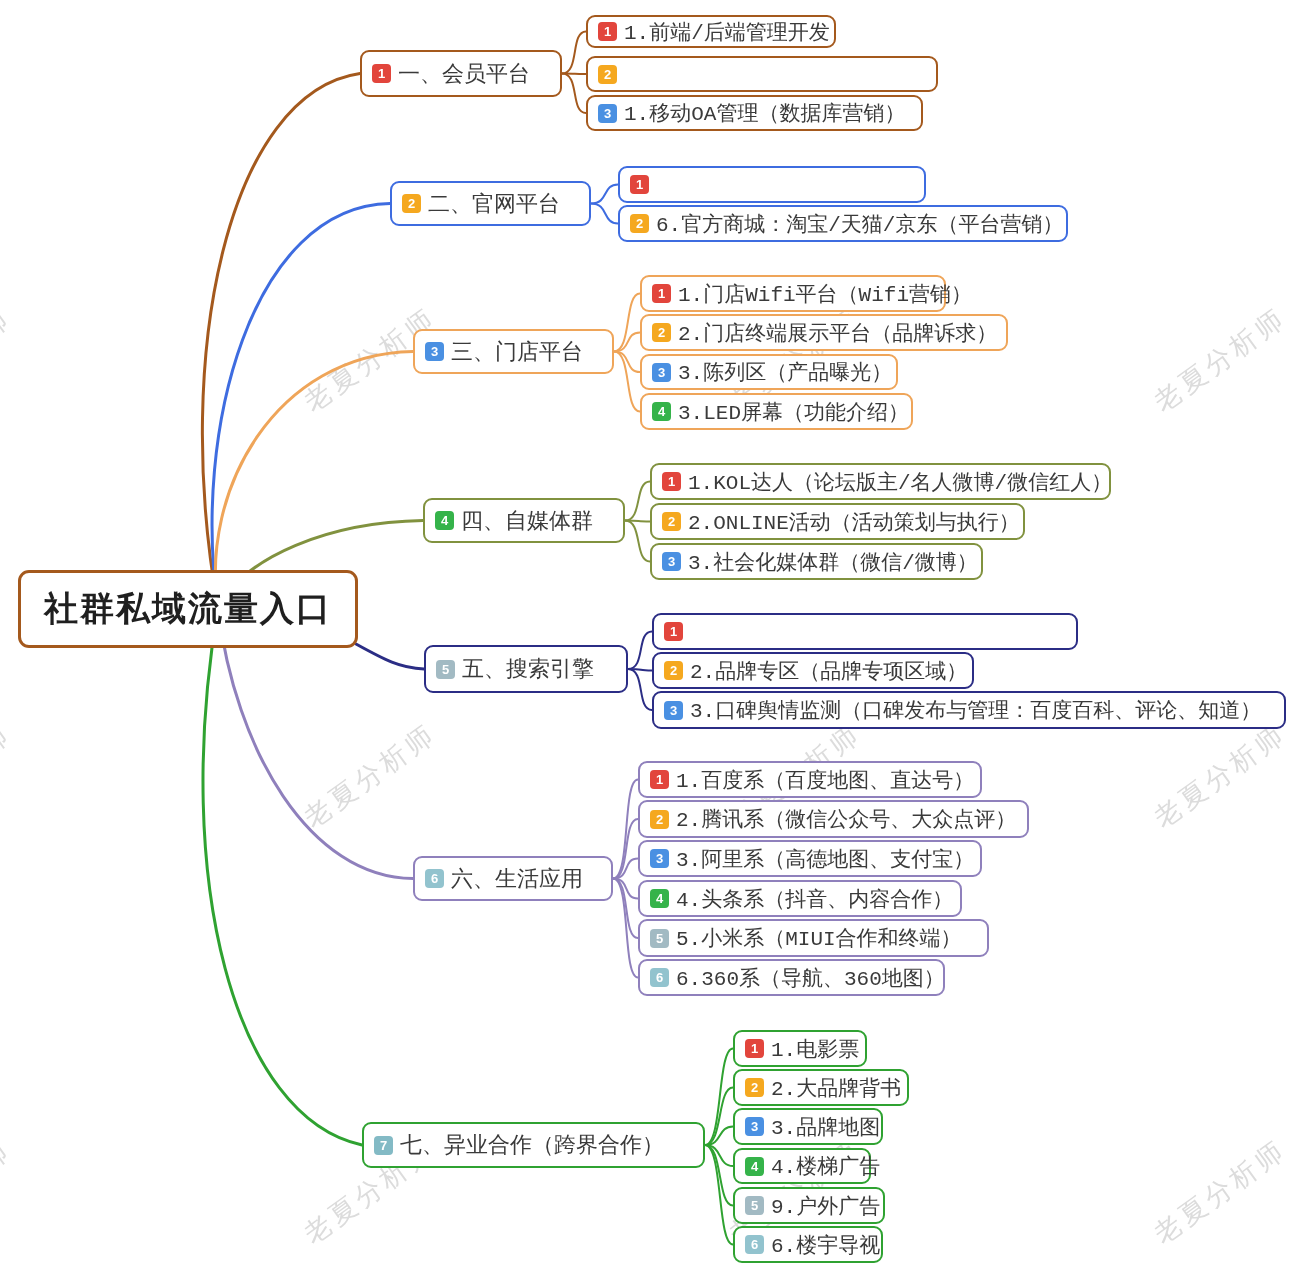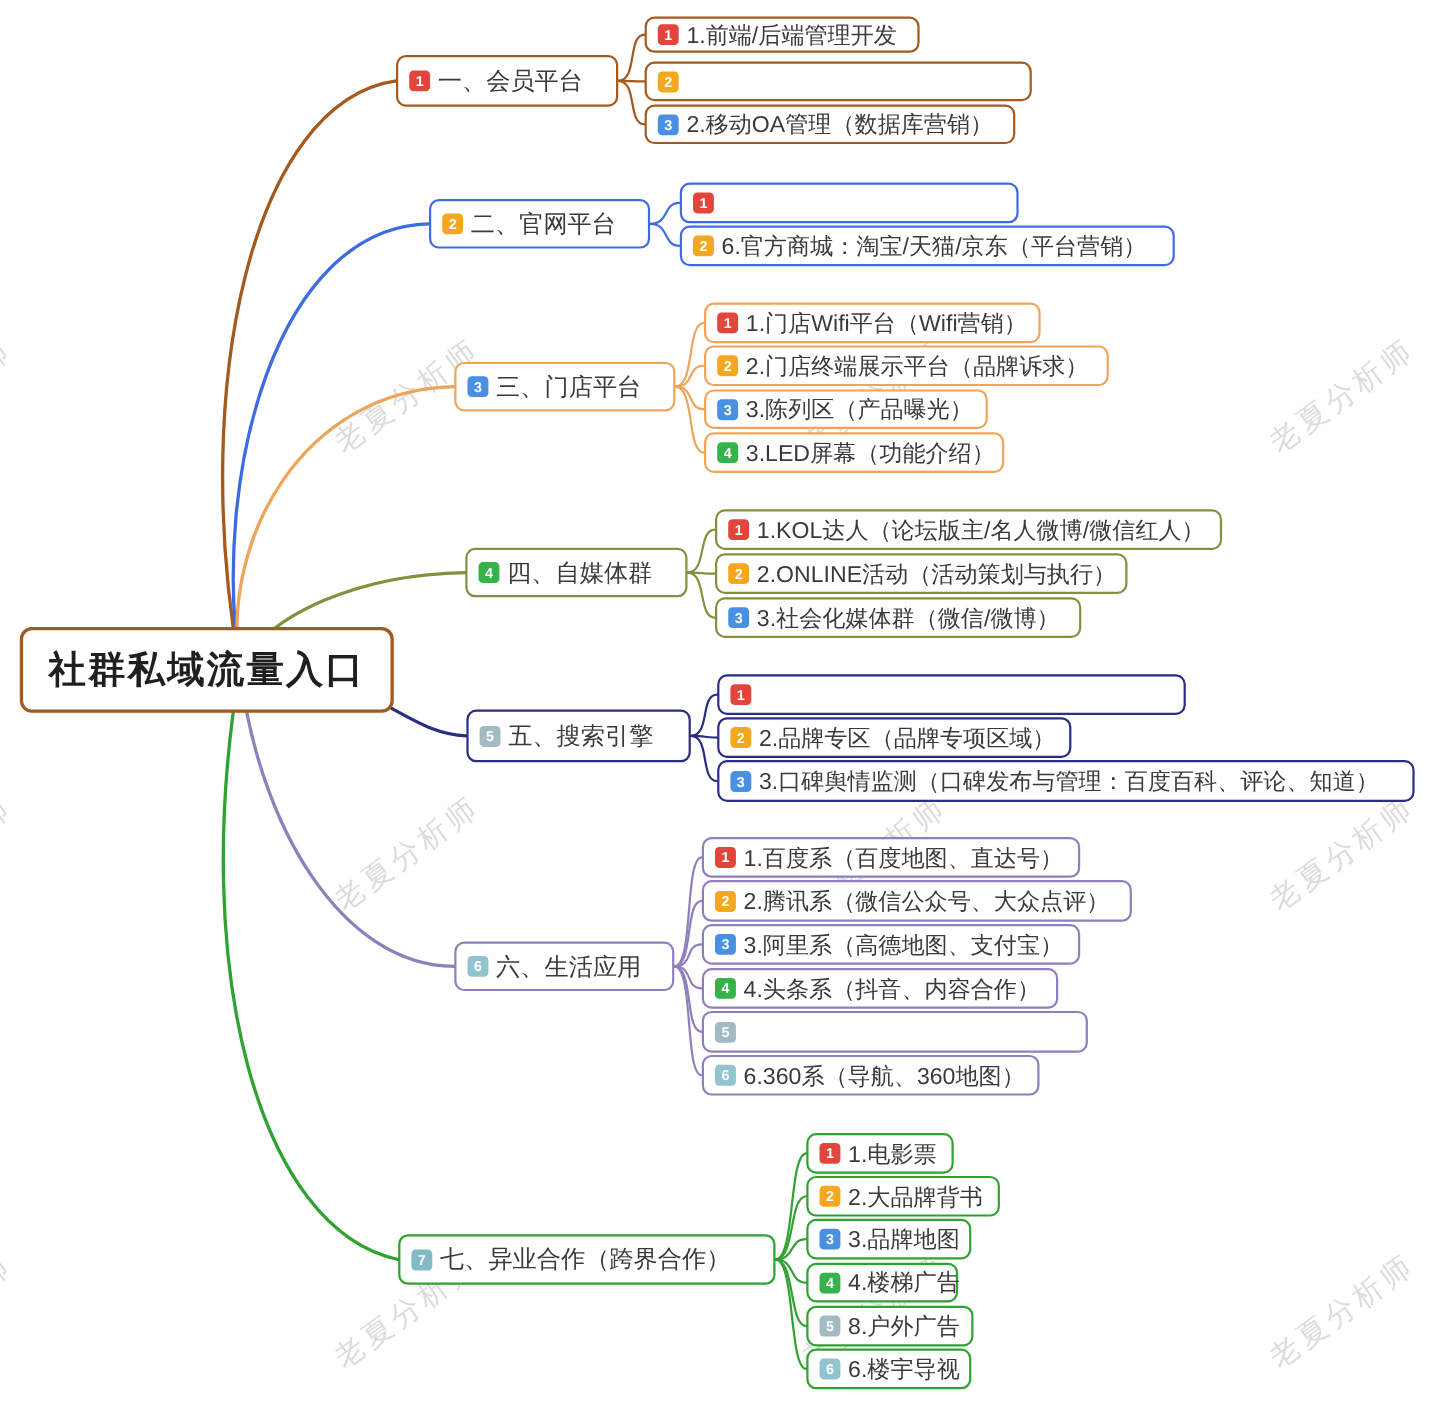--- a/index.html
+++ b/index.html
@@ -59,21 +59,21 @@
     display: flex;
     align-items: center;
     justify-content: center;
     font-family: "Liberation Serif", "DejaVu Serif", serif;
     font-weight: bold;
     font-size: 34px;
     color: #1f1f1f;
     letter-spacing: 2px;
     box-sizing: border-box;
   }
-  .node-label { pointer-events: none; }
+  .node-label { pointer-events: none; font-family: Liberation Mono, monospace; }
 </style>
 </head>
 <body>
 
 <svg id="canvas" width="1299" height="1280">
     <path d="M218 608 C172 350, 230 92, 360 73.5" fill="none" stroke="#a4591d" stroke-width="3" stroke-linecap="round"></path>
     <path d="M562 73.5 C580 73.5, 570 31.5, 586 31.5" fill="none" stroke="#a4591d" stroke-width="2" stroke-linecap="round"></path>
     <path d="M562 73.5 C580 73.5, 570 74, 586 74" fill="none" stroke="#a4591d" stroke-width="2" stroke-linecap="round"></path>
     <path d="M562 73.5 C580 73.5, 570 113, 586 113" fill="none" stroke="#a4591d" stroke-width="2" stroke-linecap="round"></path>
     <path d="M218 608 C192 430, 252 206, 390 203.5" fill="none" stroke="#3e6ce0" stroke-width="3" stroke-linecap="round"></path>
@@ -134,21 +134,21 @@
     </div>
     <div class="node child-node" style="left: 586px; top: 15px; width: 250px; height: 33px; border-color: rgb(164, 89, 29);">
       <span class="badge" style="background: rgb(226, 69, 60);">1</span>
       <span class="node-label">1.前端/后端管理开发</span>
     </div>
     <div class="node child-node" style="left: 586px; top: 56px; width: 352px; height: 36px; border-color: rgb(164, 89, 29);">
       <span class="badge" style="background: rgb(245, 168, 31);">2</span>
     </div>
     <div class="node child-node" style="left: 586px; top: 95px; width: 337px; height: 36px; border-color: rgb(164, 89, 29);">
       <span class="badge" style="background: rgb(74, 144, 226);">3</span>
-      <span class="node-label">2.移动OA管理（数据库营销）</span>
+      <span class="node-label">1.移动OA管理（数据库营销）</span>
     </div>
     <div class="node branch-node" style="left: 390px; top: 181px; width: 201px; height: 45px; border-color: rgb(62, 108, 224);">
       <span class="badge" style="background: rgb(245, 168, 31);">2</span>
       <span class="node-label">二、官网平台</span>
     </div>
     <div class="node child-node" style="left: 618px; top: 166px; width: 308px; height: 37px; border-color: rgb(62, 108, 224);">
       <span class="badge" style="background: rgb(226, 69, 60);">1</span>
     </div>
     <div class="node child-node" style="left: 618px; top: 205px; width: 450px; height: 37px; border-color: rgb(62, 108, 224);">
       <span class="badge" style="background: rgb(245, 168, 31);">2</span>
@@ -220,20 +220,21 @@
     <div class="node child-node" style="left: 638px; top: 840px; width: 344px; height: 37px; border-color: rgb(143, 128, 188);">
       <span class="badge" style="background: rgb(74, 144, 226);">3</span>
       <span class="node-label">3.阿里系（高德地图、支付宝）</span>
     </div>
     <div class="node child-node" style="left: 638px; top: 880px; width: 324px; height: 37px; border-color: rgb(143, 128, 188);">
       <span class="badge" style="background: rgb(53, 179, 74);">4</span>
       <span class="node-label">4.头条系（抖音、内容合作）</span>
     </div>
     <div class="node child-node" style="left: 638px; top: 919px; width: 351px; height: 38px; border-color: rgb(143, 128, 188);">
       <span class="badge" style="background: rgb(162, 186, 195);">5</span>
+      <span class="node-label">5.小米系（MIUI合作和终端）</span>
     </div>
     <div class="node child-node" style="left: 638px; top: 959px; width: 307px; height: 37px; border-color: rgb(143, 128, 188);">
       <span class="badge" style="background: rgb(146, 195, 206);">6</span>
       <span class="node-label">6.360系（导航、360地图）</span>
     </div>
     <div class="node branch-node" style="left: 362px; top: 1122px; width: 343px; height: 46px; border-color: rgb(47, 162, 49);">
       <span class="badge" style="background: rgb(131, 186, 197);">7</span>
       <span class="node-label">七、异业合作（跨界合作）</span>
     </div>
     <div class="node child-node" style="left: 733px; top: 1030px; width: 134px; height: 37px; border-color: rgb(47, 162, 49);">
@@ -247,19 +248,19 @@
     <div class="node child-node" style="left: 733px; top: 1108px; width: 150px; height: 37px; border-color: rgb(47, 162, 49);">
       <span class="badge" style="background: rgb(74, 144, 226);">3</span>
       <span class="node-label">3.品牌地图</span>
     </div>
     <div class="node child-node" style="left: 733px; top: 1148px; width: 138px; height: 36px; border-color: rgb(47, 162, 49);">
       <span class="badge" style="background: rgb(53, 179, 74);">4</span>
       <span class="node-label">4.楼梯广告</span>
     </div>
     <div class="node child-node" style="left: 733px; top: 1187px; width: 152px; height: 37px; border-color: rgb(47, 162, 49);">
       <span class="badge" style="background: rgb(162, 186, 195);">5</span>
-      <span class="node-label">8.户外广告</span>
+      <span class="node-label">9.户外广告</span>
     </div>
     <div class="node child-node" style="left: 733px; top: 1226px; width: 150px; height: 37px; border-color: rgb(47, 162, 49);">
       <span class="badge" style="background: rgb(146, 195, 206);">6</span>
       <span class="node-label">6.楼宇导视</span>
     </div>
   </div>
 
 </body></html>

